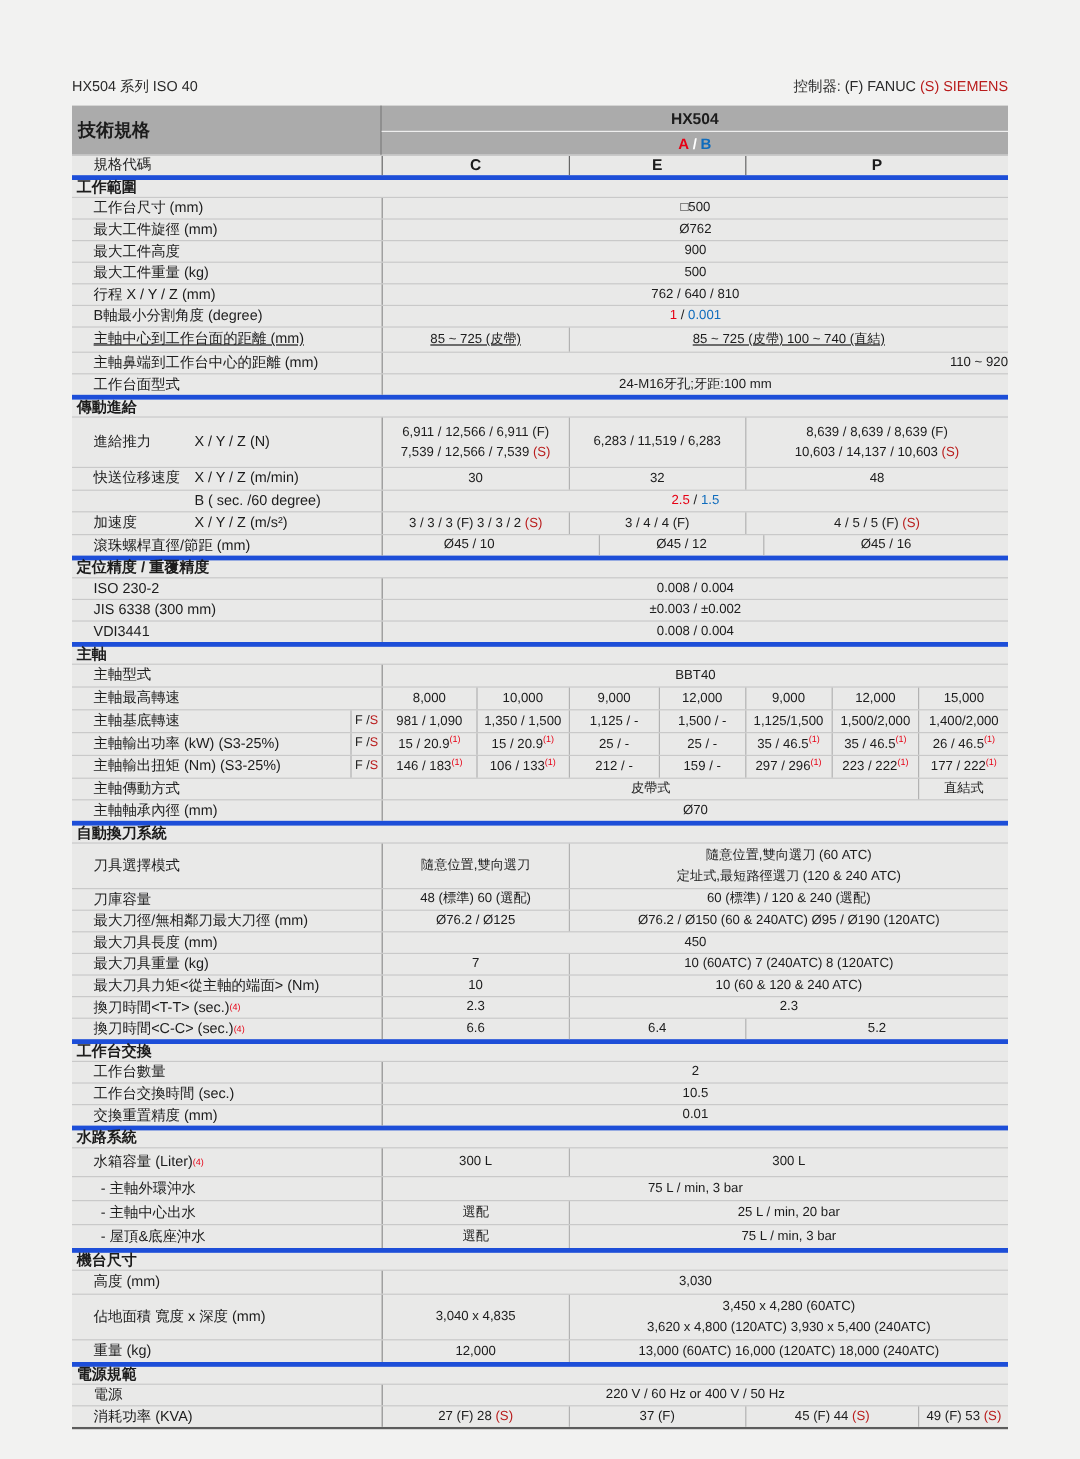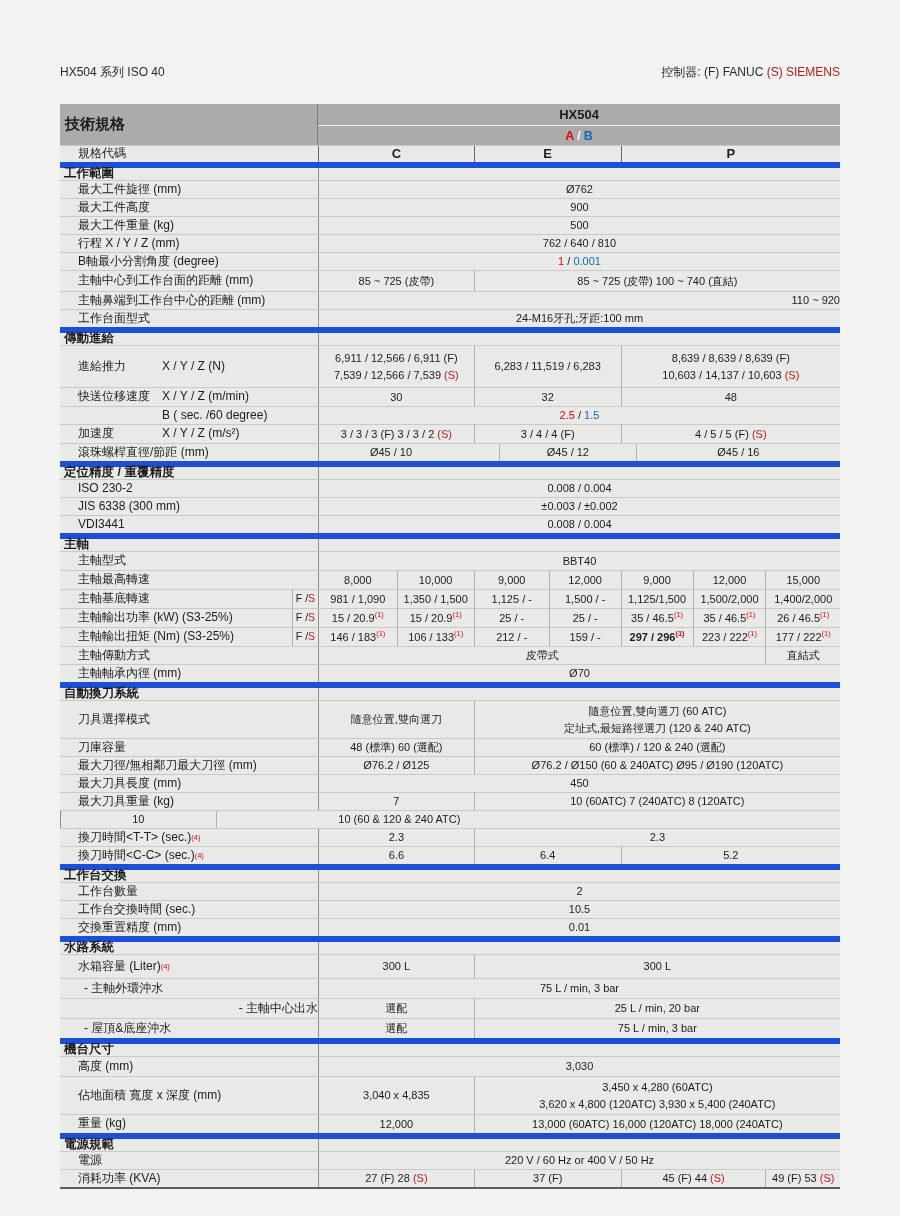--- a/index.html
+++ b/index.html
@@ -5,39 +5,39 @@
   html,body{margin:0;padding:0;}
   .page{width:900px;height:1216px;background:#f2f2f1;position:relative;
         font-family:"Liberation Sans","DejaVu Sans",sans-serif;color:#1c1c1c;overflow:hidden;}
   .meta{position:absolute;top:64px;left:60px;width:780px;display:flex;
         justify-content:space-between;font-size:12px;color:#2a2a2a;}
   .c-t{color:#b91c1c;}
   .c-r{color:#e60014;}
   .c-b{color:#0f6cbd;}
   .c-w{color:#ffffff;}
   sup.c-sr{color:#e60014;font-size:7.5px;line-height:0;vertical-align:super;}
-  .table{position:absolute;left:60px;top:104px;width:780px;border-bottom:2px solid #5c5c5c;}
+  .table{position:absolute;left:60px;top:88px;width:780px;border-bottom:2px solid #5c5c5c;}
   
   .band{display:flex;background:#ababab;}
   .band-left{width:258px;box-sizing:border-box;border-right:1px solid #7d7d7d;
              display:flex;align-items:center;padding-left:5px;font-weight:bold;font-size:15px;}
   .band-right{width:522px;}
   .band-model{height:21px;display:flex;align-items:center;justify-content:center;
               font-weight:bold;font-size:13px;border-bottom:1px solid #eeeeee;}
   .band-variant{height:19px;display:flex;align-items:center;justify-content:center;
                 font-weight:bold;font-size:12.5px;gap:3px;}
   
   .coderow{display:flex;background:#f4f4f3;border-top:1px solid #8a8a8a;}
   .coderow .label{font-size:12px;}
   .coderow .cell{font-weight:bold;font-size:13px;}
   .coderow .vals{border-left:1px solid #666;}
   .coderow .cell + .cell{border-left:1px solid #666;}
   
   .row{display:flex;background:#e9e9e8;border-top:1px solid #c9c9c9;box-sizing:border-box;}
-  .row.sec{border-top:6px solid #1d4ed8;}
+  .row.sec{border-top:4px solid #1d4ed8;flex-direction:column;}
   .row.sec .label{padding-left:4px;font-weight:bold;font-size:12.5px;}
   .label{width:258px;box-sizing:border-box;position:relative;display:flex;align-items:center;
          padding-left:18px;font-size:12px;line-height:1.1;}
   .label .sub{position:absolute;left:102px;white-space:nowrap;}
   .fsbox{position:absolute;right:0;top:0;bottom:0;width:25px;border-left:1px solid #b2b2b2;
          display:flex;align-items:center;justify-content:center;font-size:10.5px;}
   .vals{width:522px;box-sizing:border-box;border-left:1px solid #8e8e8e;display:flex;}
   .cell{box-sizing:border-box;display:flex;flex-direction:column;justify-content:center;
         align-items:center;text-align:center;font-size:11px;line-height:1.5;white-space:nowrap;}
   .cell + .cell{border-left:1px solid #b2b2b2;}
@@ -72,20 +72,30 @@
           <div class="cell" style="width: 42.1%;">P</div>
         </div>
     </div>
     <div id="sections">
         <div class="row sec" style="height: 18px;">
           <div class="label">工作範圍</div>
           <div class="vals"></div>
         </div>
         <div class="row" style="height: 18px;">
           <div class="label">
+            <span>工作台尺寸 (mm)</span>
+          </div>
+          <div class="vals">
+            <div class="cell" style="width: 100%;">
+              <div><span>□500</span></div>
+            </div>
+          </div>
+        </div>
+        <div class="row" style="height: 18px;">
+          <div class="label">
             <span>最大工件旋徑 (mm)</span>
           </div>
           <div class="vals">
             <div class="cell" style="width: 100%;">
               <div><span>Ø762</span></div>
             </div>
           </div>
         </div>
         <div class="row" style="height: 18px;">
           <div class="label">
@@ -120,21 +130,21 @@
         <div class="row" style="height: 18px;">
           <div class="label">
             <span>B軸最小分割角度 (degree)</span>
           </div>
           <div class="vals">
             <div class="cell" style="width: 100%;">
               <div><span class="c-r">1</span><span> / </span><span class="c-b">0.001</span></div>
             </div>
           </div>
         </div>
-        <div class="row" style="height: 21px;">
+        <div class="row" style="height: 21px; text-decoration: underline;">
           <div class="label">
             <span>主軸中心到工作台面的距離 (mm)</span>
           </div>
           <div class="vals">
             <div class="cell" style="width: 29.7%;">
               <div><span>85 ~ 725 (皮帶)</span></div>
             </div>
             <div class="cell" style="width: 70.3%;">
               <div><span>85 ~ 725 (皮帶)  100 ~ 740 (直結)</span></div>
             </div>
@@ -398,21 +408,21 @@
             </div>
             <div class="cell" style="width: 14.8%;">
               <div><span>106 / 133</span><sup class="c-sr">(1)</sup></div>
             </div>
             <div class="cell" style="width: 14.4%;">
               <div><span>212 / -</span></div>
             </div>
             <div class="cell" style="width: 13.8%;">
               <div><span>159 / -</span></div>
             </div>
-            <div class="cell" style="width: 13.8%; font-weight: bold;">
+            <div class="cell" style="width: 13.8%;">
               <div><span>297 / 296</span><sup class="c-sr">(1)</sup></div>
             </div>
             <div class="cell" style="width: 14%;">
               <div><span>223 / 222</span><sup class="c-sr">(1)</sup></div>
             </div>
             <div class="cell" style="width: 14.3%;">
               <div><span>177 / 222</span><sup class="c-sr">(1)</sup></div>
             </div>
           </div>
         </div>
@@ -500,20 +510,23 @@
           <div class="vals">
             <div class="cell" style="width: 29.7%;">
               <div><span>7</span></div>
             </div>
             <div class="cell" style="width: 70.3%;">
               <div><span>10 (60ATC)  7 (240ATC)  8 (120ATC)</span></div>
             </div>
           </div>
         </div>
         <div class="row" style="height: 18px;">
+          <div class="label">
+            <span>最大刀具力矩&lt;從主軸的端面&gt; (Nm)</span>
+          </div>
           <div class="vals">
             <div class="cell" style="width: 29.7%;">
               <div><span>10</span></div>
             </div>
             <div class="cell" style="width: 70.3%;">
               <div><span>10 (60 &amp; 120 &amp; 240 ATC)</span></div>
             </div>
           </div>
         </div>
         <div class="row" style="height: 18px;">
@@ -603,21 +616,21 @@
           <div class="label" style="padding-left: 24px;">
             <span>- 主軸外環沖水</span>
           </div>
           <div class="vals">
             <div class="cell" style="width: 100%;">
               <div><span>75 L / min, 3 bar</span></div>
             </div>
           </div>
         </div>
         <div class="row" style="height: 20px;">
-          <div class="label" style="padding-left: 24px; justify-content: flex-end;">
+          <div class="label" style="padding-left: 24px;">
             <span>- 主軸中心出水</span>
           </div>
           <div class="vals">
             <div class="cell" style="width: 29.7%;">
               <div><span>選配</span></div>
             </div>
             <div class="cell" style="width: 70.3%;">
               <div><span>25 L / min, 20 bar</span></div>
             </div>
           </div>

